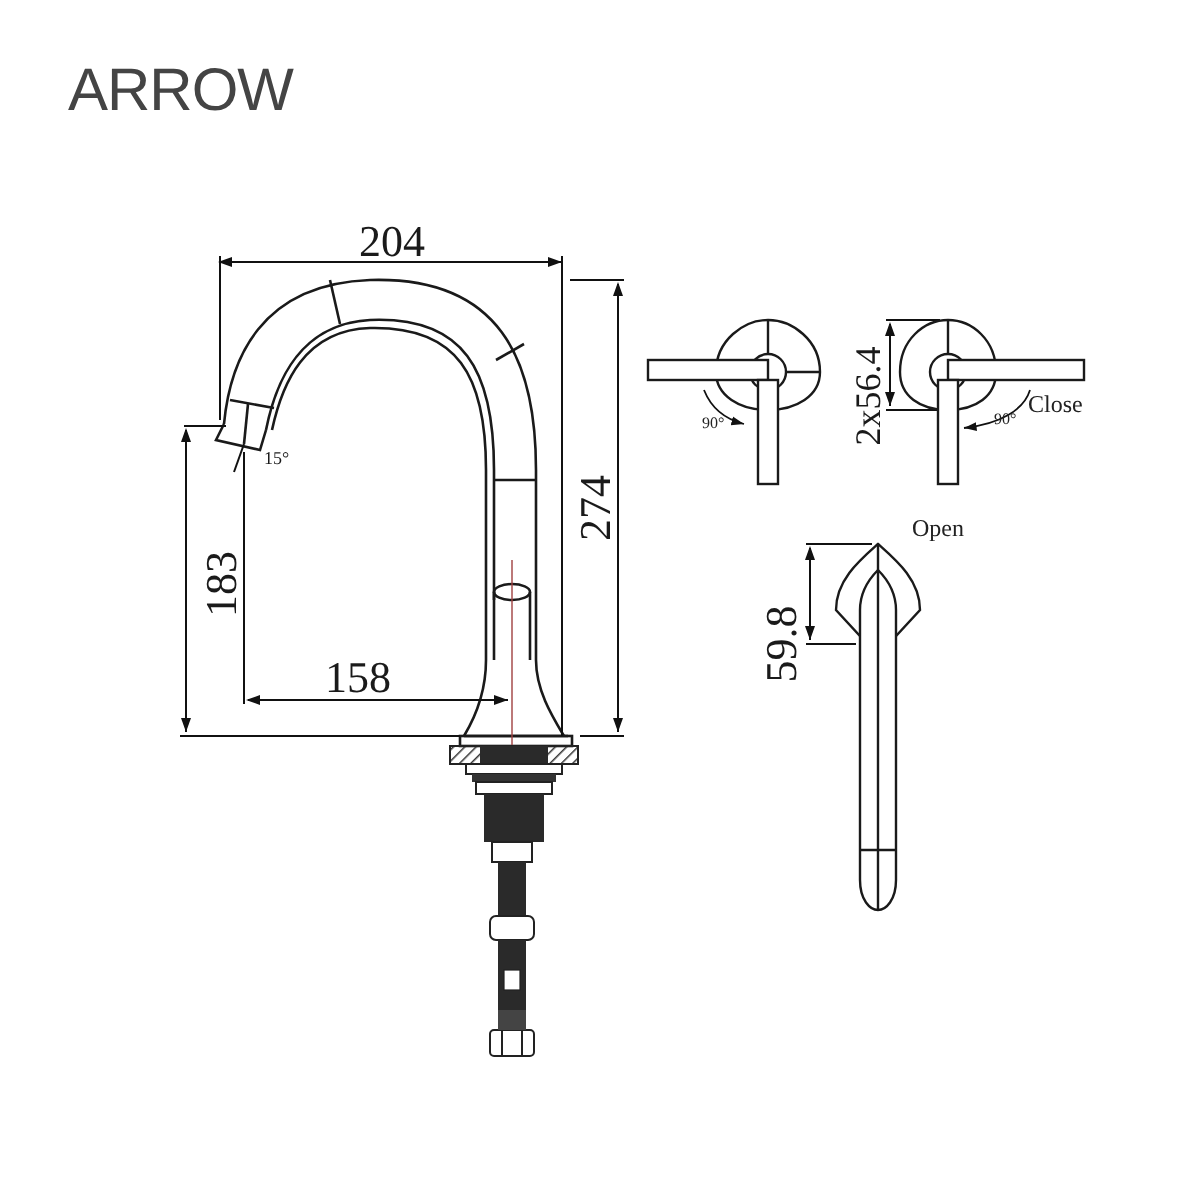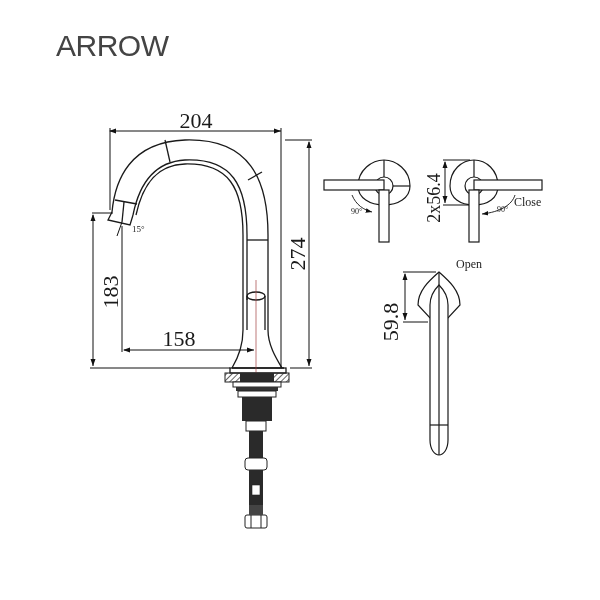--- a/index.html
+++ b/index.html
@@ -1,20 +1,20 @@
 <!DOCTYPE html>
 <html><head>
   <meta charset="utf-8">
   <style>
     html, body { margin: 0; padding: 0; background: #ffffff; }
     body { width: 600px; height: 600px; position: relative; overflow: hidden; }
     .brand {
       position: absolute; left: 34px; top: 29px;
       font-family: "Liberation Sans", sans-serif;
-      font-size: 30px; color: #444444; letter-spacing: -0.5px; margin-left: 22px;
+      font-size: 30px; color: #444444; letter-spacing: -0.5px;
     }
     svg { position: absolute; left: 0; top: 0; }
     .dim { font-family: "Liberation Serif", serif; fill: #1a1a1a; }
     .lbl { font-family: "Liberation Serif", serif; fill: #222; }
   </style>
 </head>
 <body>
 
 <div class="brand">ARROW</div>
 

